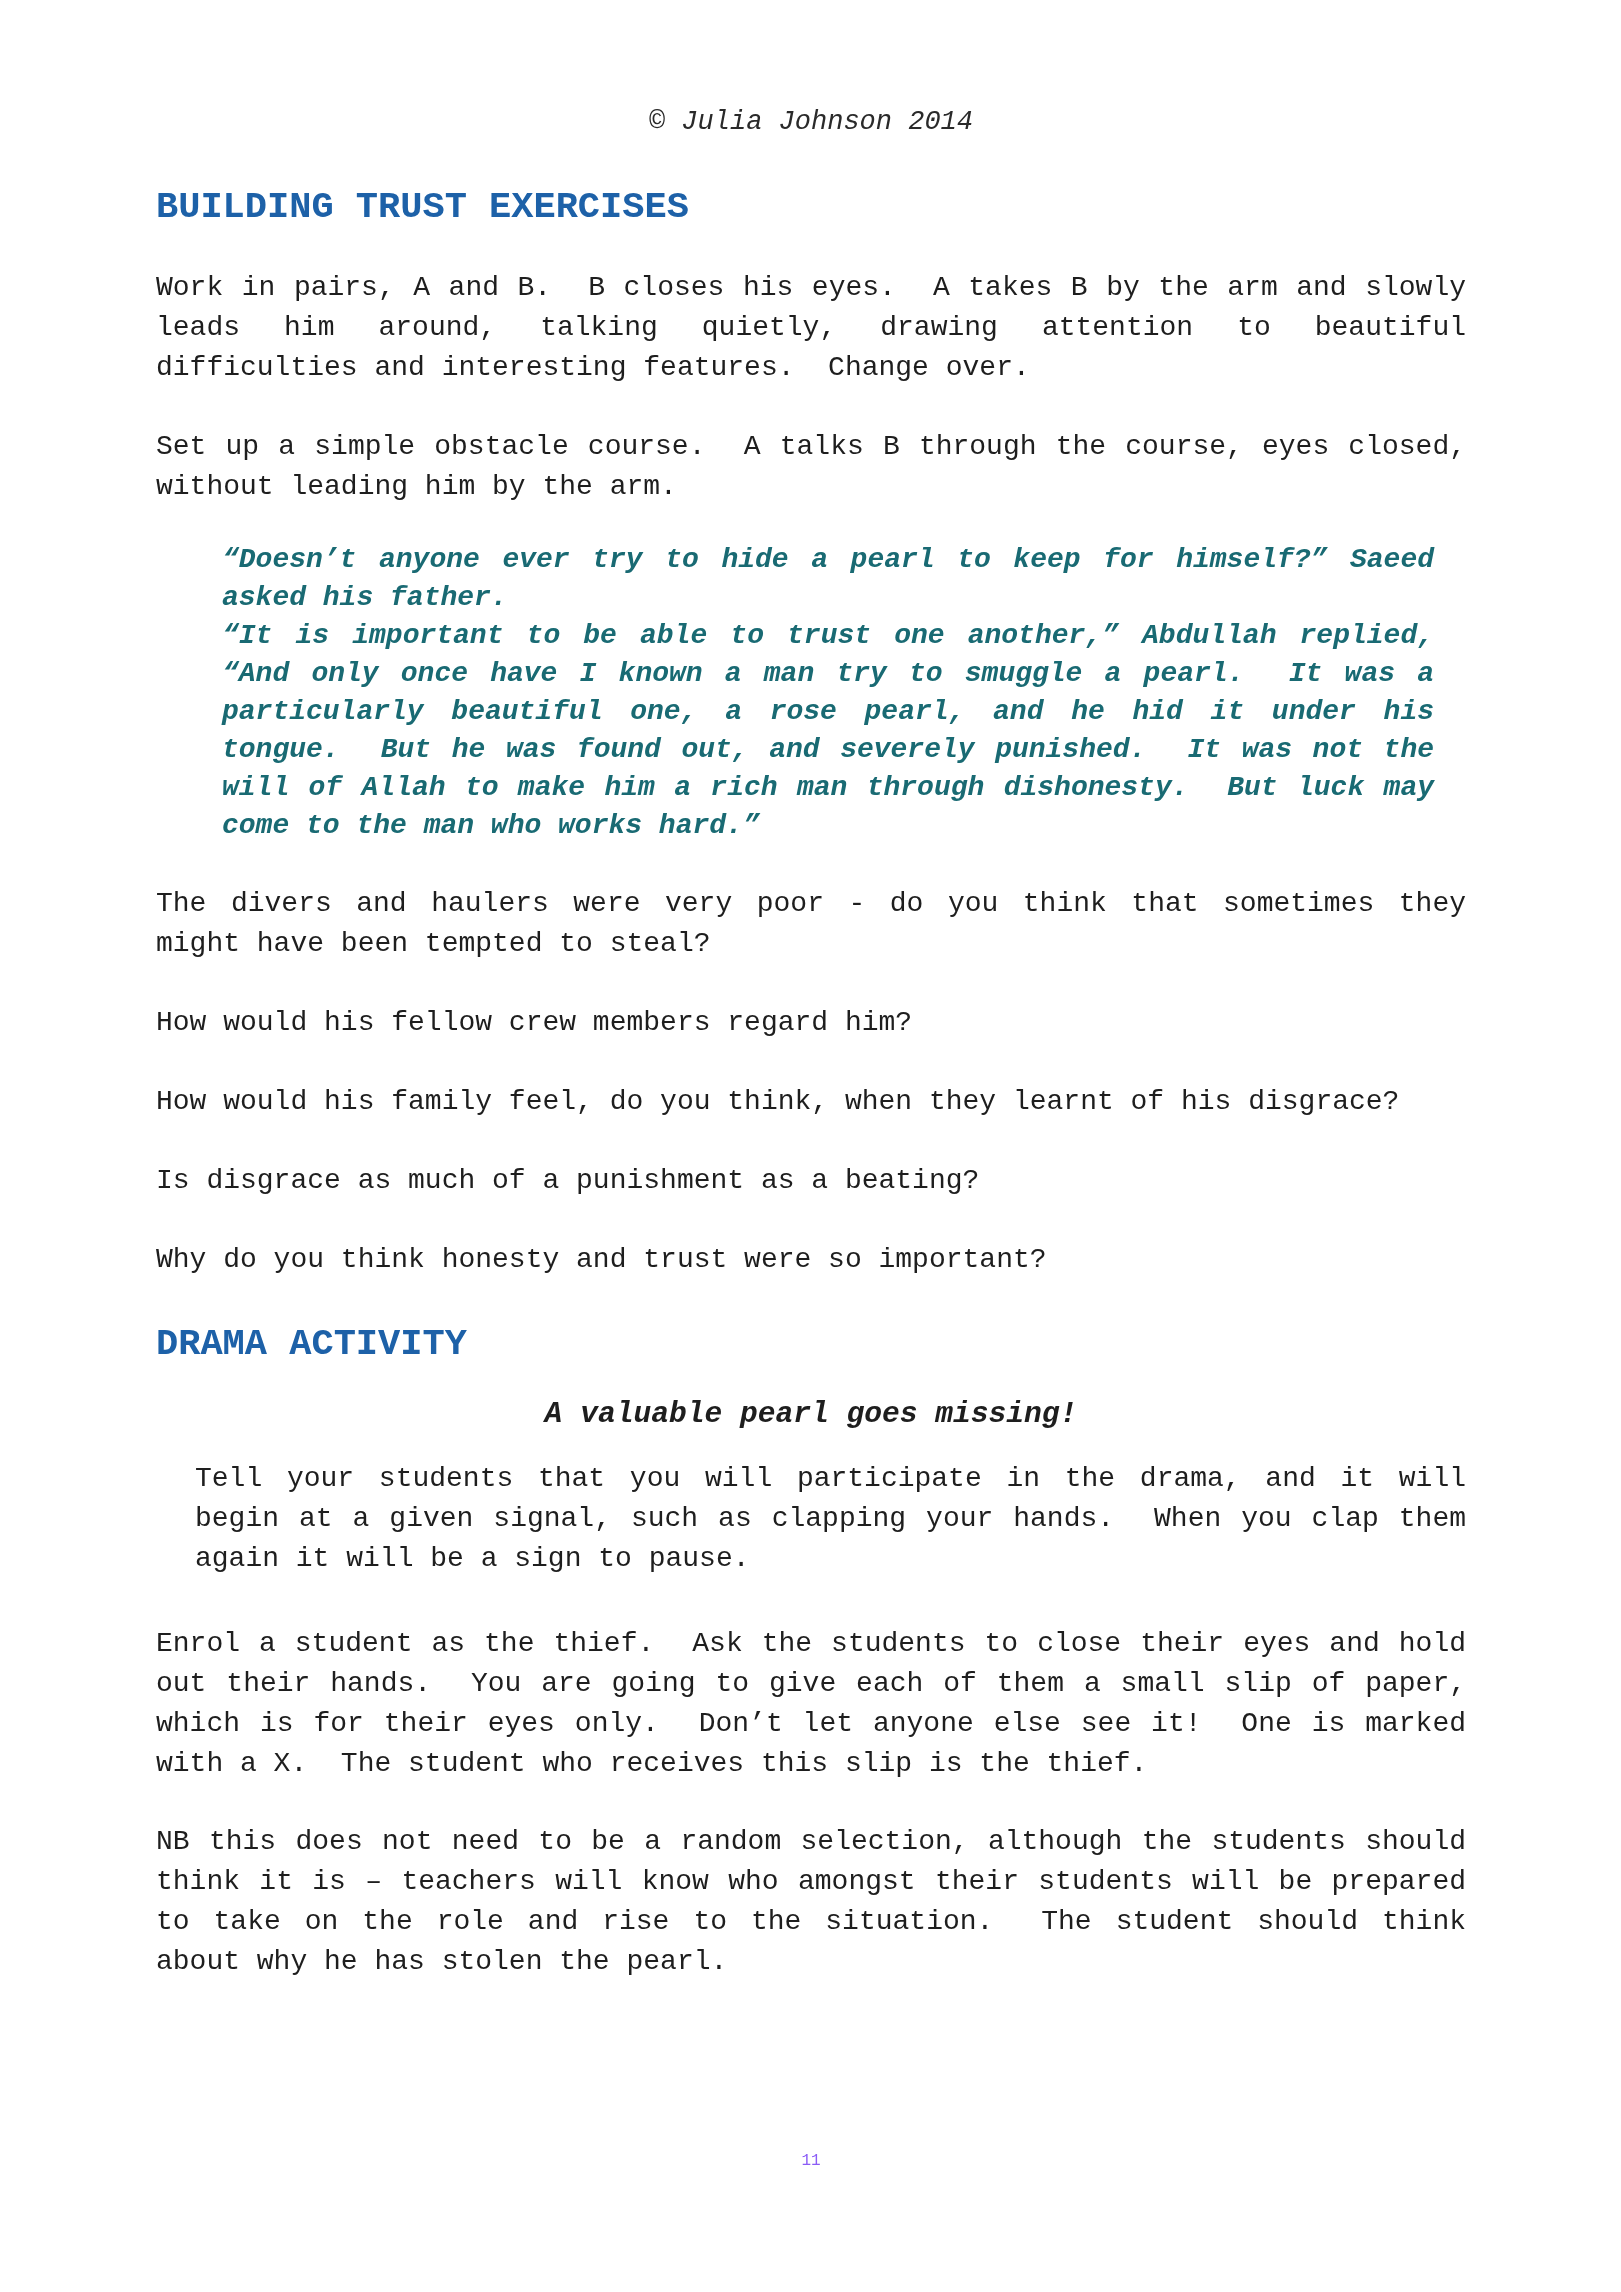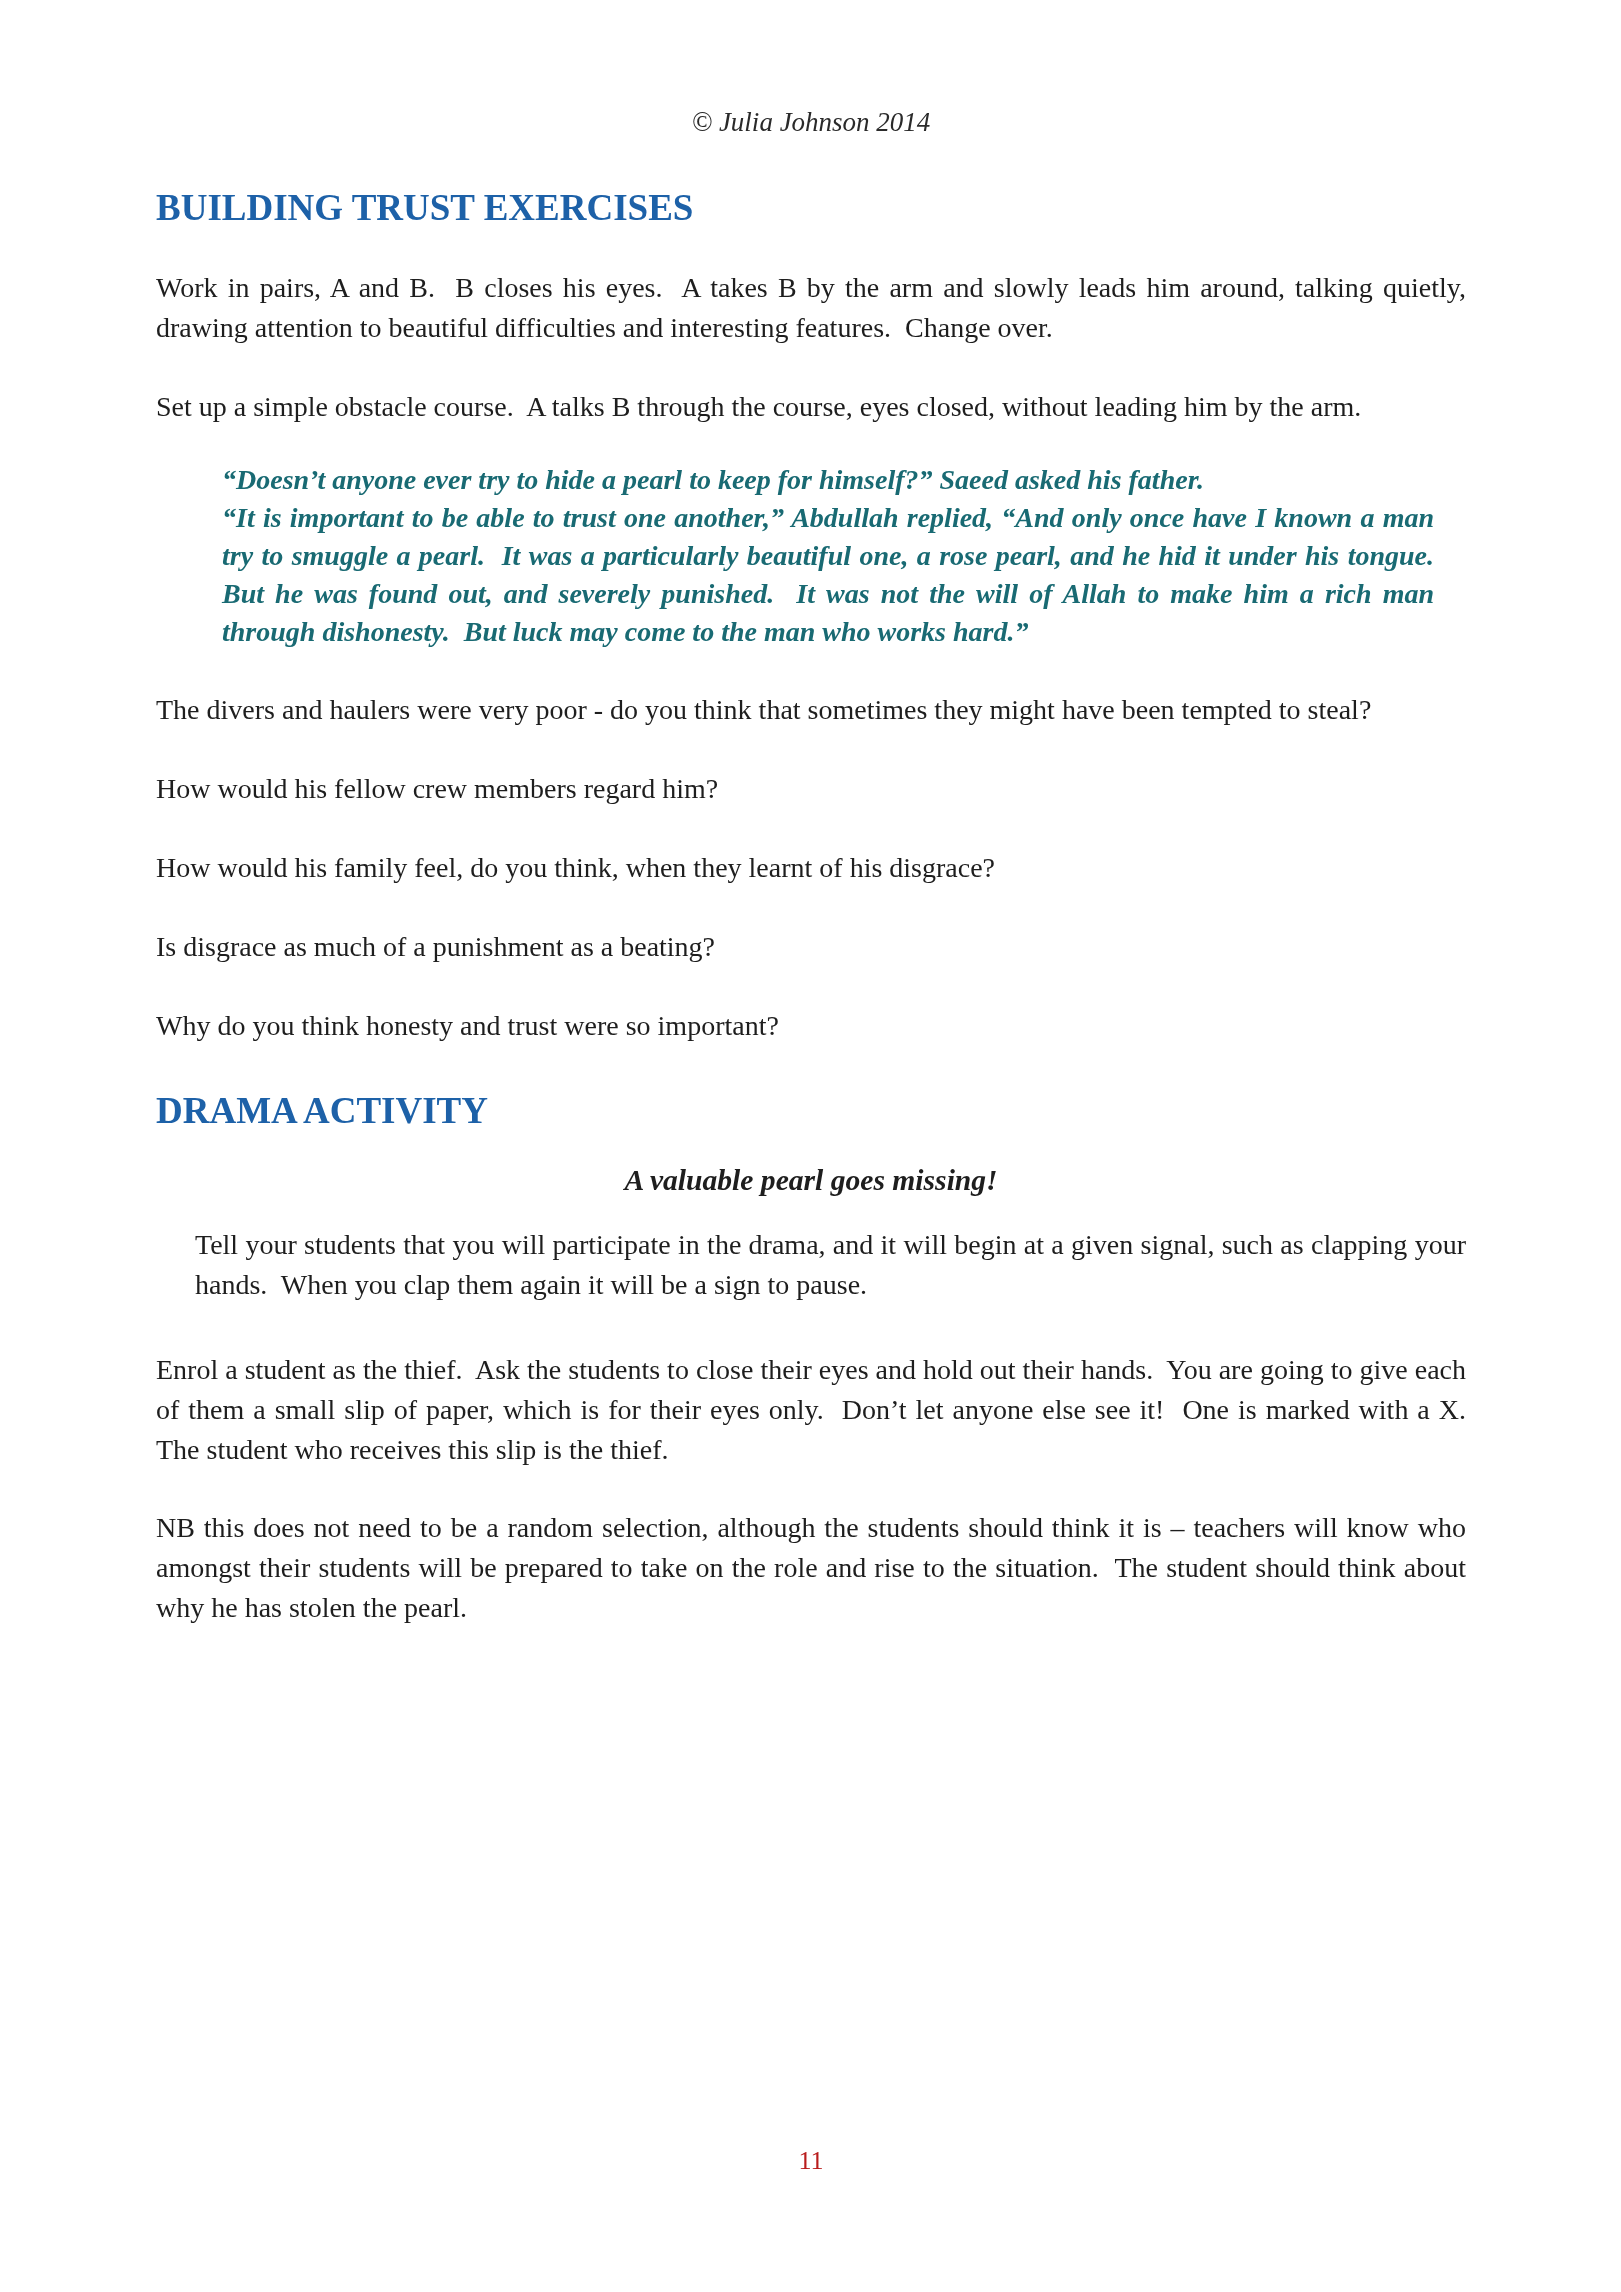--- a/index.html
+++ b/index.html
@@ -9,21 +9,21 @@
     --extract: #196a73;
     --ink: #1e1e1e;
   }
   .page {
     position: relative;
     width: 1622px;
     height: 2293px;
     box-sizing: border-box;
     padding: 106px 156px 0 156px;
     background: #ffffff;
-    font-family: Liberation Serif, serif;
+    font-family: Liberation Mono, monospace;
     color: var(--ink);
     overflow: hidden;
   }
   .copyright {
     margin: 0;
     font-style: italic;
     font-size: 27px;
     line-height: 32px;
     text-align: center;
     color: #2a2a2a;
@@ -70,23 +70,23 @@
   }
   p.b.tell  { margin-top: 27px; margin-left: 39px; }
   p.b.enrol { margin-top: 45px; }
   p.b.nb    { margin-top: 38px; }
   .pagenum {
     position: absolute;
     left: 0;
     right: 0;
     top: 2146px;
     text-align: center;
-    font-size: 26px;
+    font-size: 16px;
     line-height: 30px;
-    color: #b91c1c;
+    color: #8b5cf6;
   }
 </style>
 </head>
 <body>
 
 <div class="page">
 
   <p class="copyright">© Julia Johnson 2014</p>
 
   <h1 class="h">BUILDING TRUST EXERCISES</h1>

